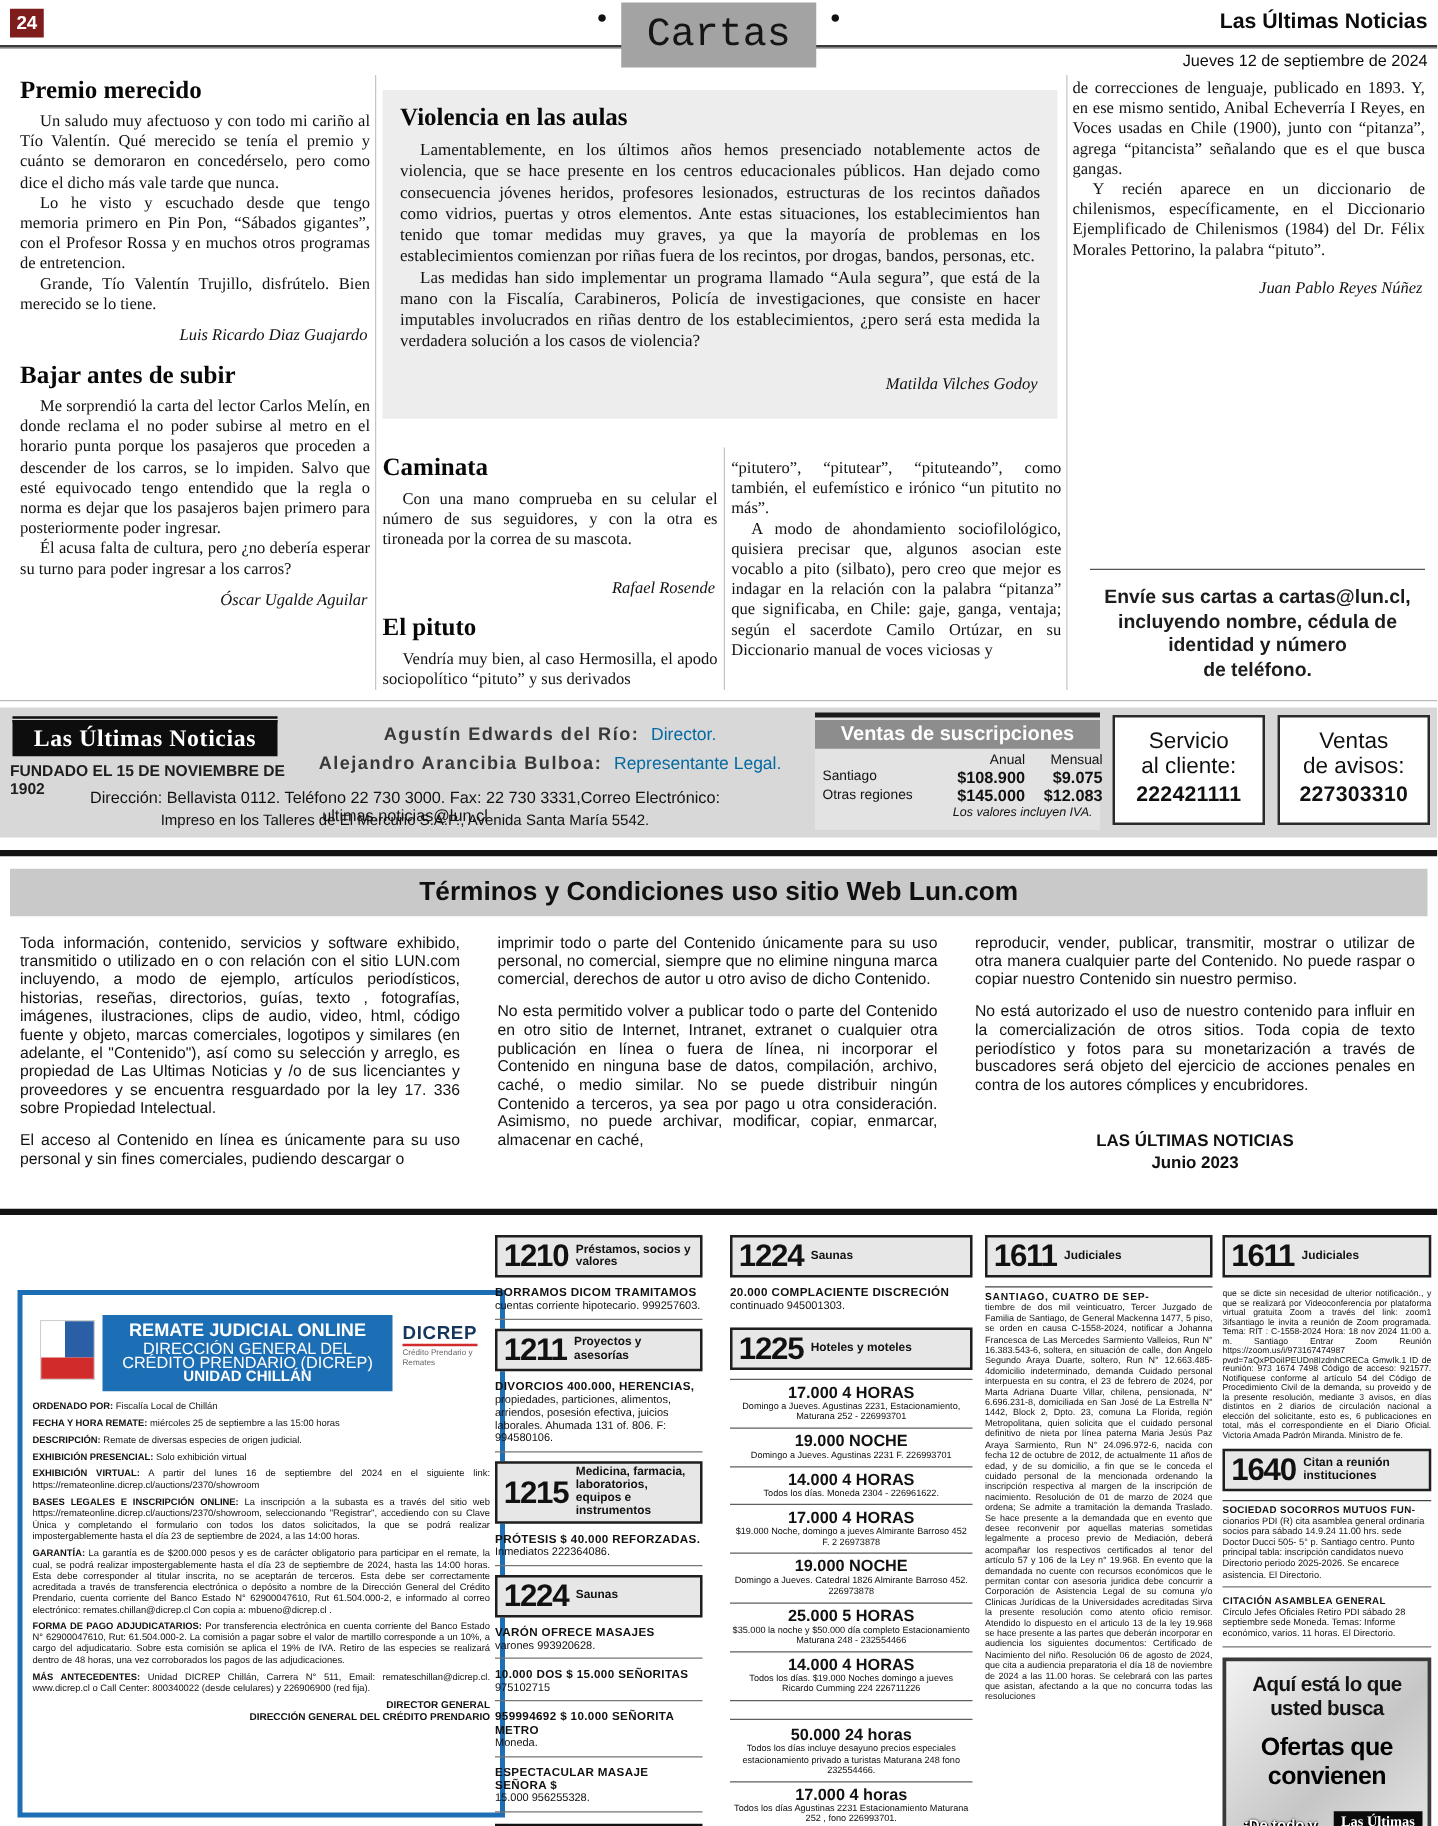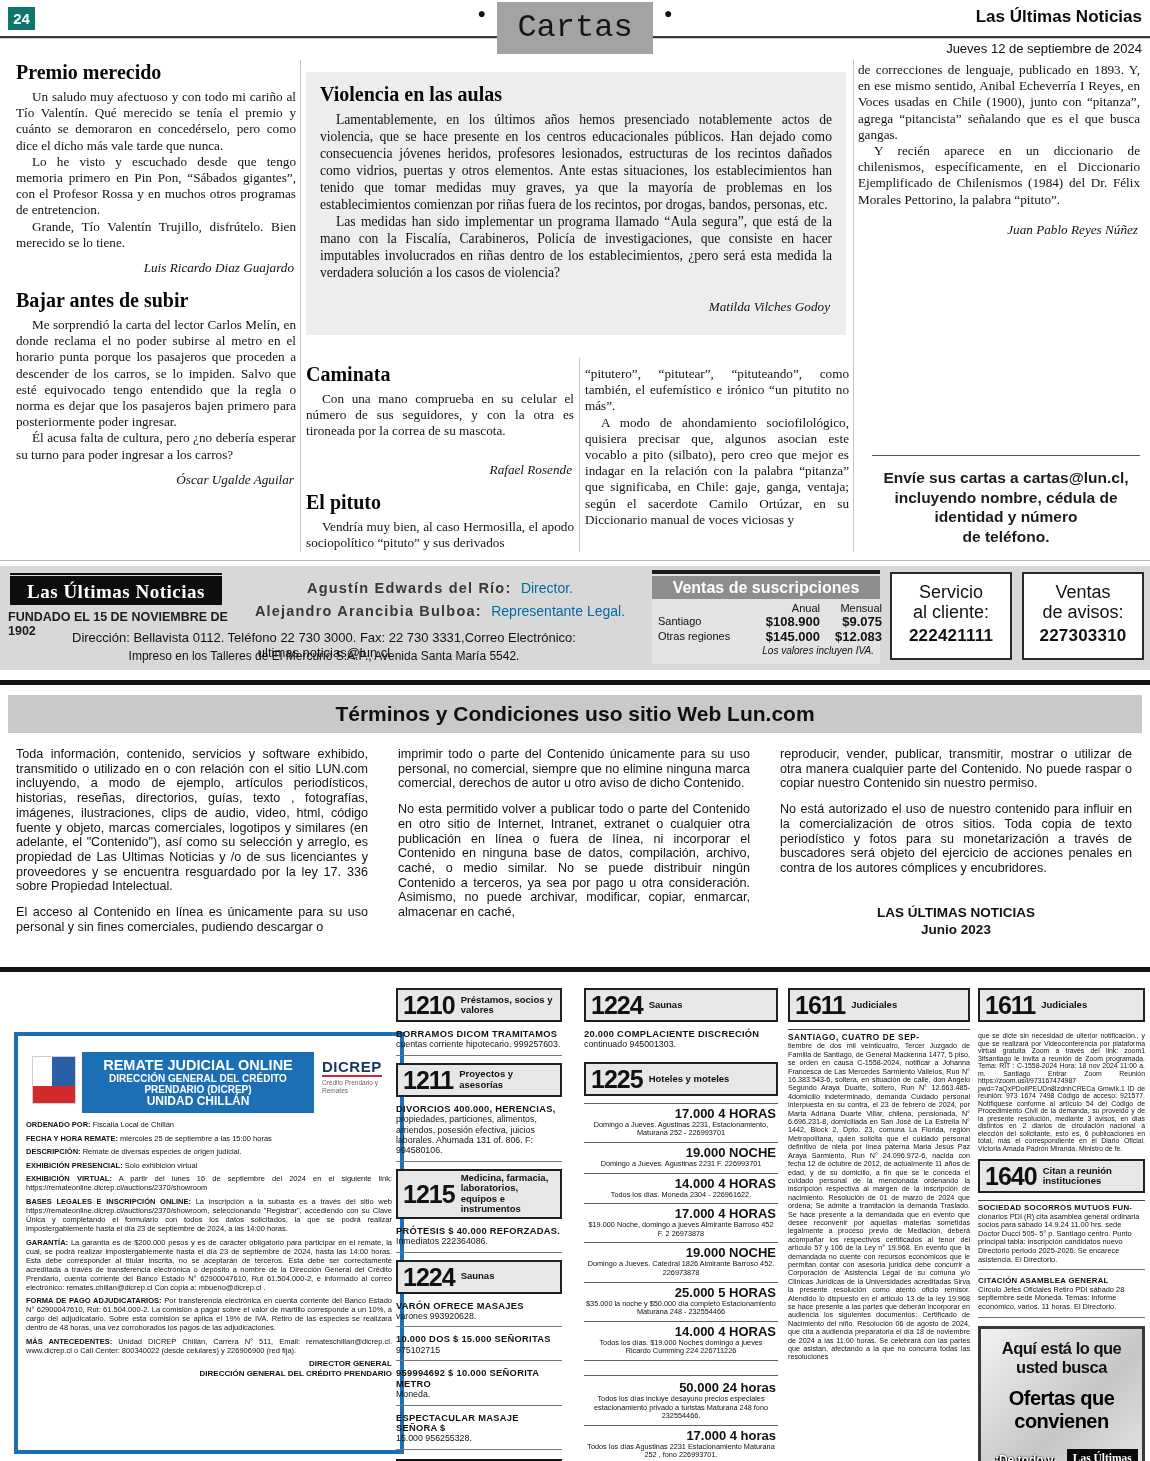--- a/index.html
+++ b/index.html
@@ -1,19 +1,19 @@
 <!DOCTYPE html>
 <html><head>
 <meta charset="utf-8">
 <style>
   html,body{margin:0;padding:0;background:#fff;}
   #page{position:relative;width:1150px;height:1461px;background:#fff;overflow:hidden;
         font-family:"Liberation Sans",sans-serif;color:#111;}
   
-  .pageno{position:absolute;left:8px;top:7px;width:27px;height:23px;background:#0f766e;
+  .pageno{position:absolute;left:8px;top:7px;width:27px;height:23px;background:#7f1d1d;
           color:#fff;font:bold 15px "Liberation Sans",sans-serif;text-align:center;line-height:23px;}
   .head-rule{position:absolute;left:0;top:36px;width:1150px;height:2px;background:#3a3a3a;border-bottom:1px solid #c9c9c9;}
   .cartas-wrap{position:absolute;left:0;right:0;top:2px;text-align:center;z-index:3;}
   .cartas-wrap .dot{display:inline-block;background:#fff;padding:0 7px;font-size:14px;vertical-align:18px;}
   .cartas-title{display:inline-block;background:#a3a3a3;padding:0 20px;
         font-family:Liberation Mono, monospace;font-size:32px;line-height:52px;color:#151515;}
   .paper-name{position:absolute;right:8px;top:7px;width:320px;text-align:right;
         font:bold 17px "Liberation Sans",sans-serif;color:#0c0c0c;}
   .paper-date{position:absolute;right:8px;top:41px;width:320px;text-align:right;
         font:13px "Liberation Sans",sans-serif;color:#0c0c0c;}
@@ -65,21 +65,21 @@
   
   .ccol{position:absolute;font-family:"Liberation Sans",sans-serif;}
   .cat{border:2px solid #1f1f1f;background:#e7e7e7;display:flex;align-items:center;
        padding:2px 5px;margin-bottom:7px;}
   .cat .num{font-weight:bold;font-size:25px;letter-spacing:-1px;line-height:26px;}
   .cat .lbl{font-weight:bold;font-size:9.5px;line-height:10.5px;margin-left:6px;}
   .c-ad{font-size:8.8px;line-height:10.4px;border-bottom:1px solid #767676;
         padding-bottom:5px;margin-bottom:7px;}
   .ad-lead{display:block;font-weight:bold;font-size:9.3px;letter-spacing:0.3px;}
   .hotel{border-bottom:1px solid #5f5f5f;text-align:center;padding:3px 2px 4px;}
-  .hotel .price{font-weight:bold;font-size:13px;line-height:14px;text-align:right;}
+  .hotel .price{font-weight:bold;font-size:13px;line-height:14px;}
   .hotel .det{font-size:7.3px;line-height:8.6px;color:#0e0e0e;}
   .hotels{border-top:1px solid #5f5f5f;margin-top:4px;}
   .hotel.gap{margin-top:14px;border-top:1px solid #5f5f5f;padding-top:5px;}
   .jtext{font-size:7.2px;line-height:8.4px;text-align:justify;border-top:1px solid #444;padding-top:4px;}
   .jtext .ad-lead{font-size:8.2px;letter-spacing:0.6px;}
   .jtext-d{font-size:6.9px;line-height:7.5px;text-align:justify;padding-top:3px;}
   
   .houseA{border:3px solid #141414;margin-top:9px;text-align:center;padding:16px 4px 18px;}
   .houseD{border:3px solid #3a3a3a;margin-top:8px;background:linear-gradient(135deg,#f2f2f2,#c6c6c6 55%,#e9e9e9);
           padding:10px 4px 8px;text-align:center;}
@@ -91,21 +91,21 @@
   
   .dicrep{position:absolute;left:14px;top:1032px;width:366px;height:382px;border:4px solid #1d6fb5;
           background:#fff;padding:16px 8px;font-family:"Liberation Sans",sans-serif;}
   .d-head{display:flex;align-items:flex-start;}
   .govlogo{width:42px;height:46px;margin:4px 6px 0 6px;border:1px solid #cfcfcf;position:relative;flex:none;}
   .govlogo .b1{position:absolute;left:0;top:0;width:45%;height:62%;background:#fff;border-right:1px solid #ddd;}
   .govlogo .b2{position:absolute;right:0;top:0;width:55%;height:62%;background:#2a5fa5;}
   .govlogo .b3{position:absolute;left:0;bottom:0;width:100%;height:38%;background:#d22b2b;}
   .d-blue{background:#1d6fb5;color:#fff;text-align:center;padding:5px 8px;flex:1;}
   .d-blue .t1{font-weight:bold;font-size:14.5px;line-height:16px;}
-  .d-blue .t2{font-weight:bold;font-size:10px;line-height:11px;}
+  .d-blue .t2{font-weight:normal;font-size:13px;line-height:11px;}
   .d-blue .t3{font-weight:bold;font-size:12px;line-height:13px;}
   .d-logo{width:70px;flex:none;text-align:left;padding:6px 0 0 8px;}
   .d-logo .dl1{font-weight:bold;font-size:15px;color:#16365c;letter-spacing:0.5px;border-bottom:2px solid #d22b2b;display:inline-block;}
   .d-logo .dl2{font-size:6.5px;color:#666;line-height:7.5px;margin-top:2px;}
   .d-body{margin-top:7px;font-size:7.5px;line-height:9px;text-align:justify;}
   .d-body .field{margin-bottom:4.6px;}
   .d-body b{font-weight:bold;}
   .d-sign{text-align:right;font-weight:bold;font-size:8px;line-height:10px;margin-top:2px;}
 </style>
 </head>

